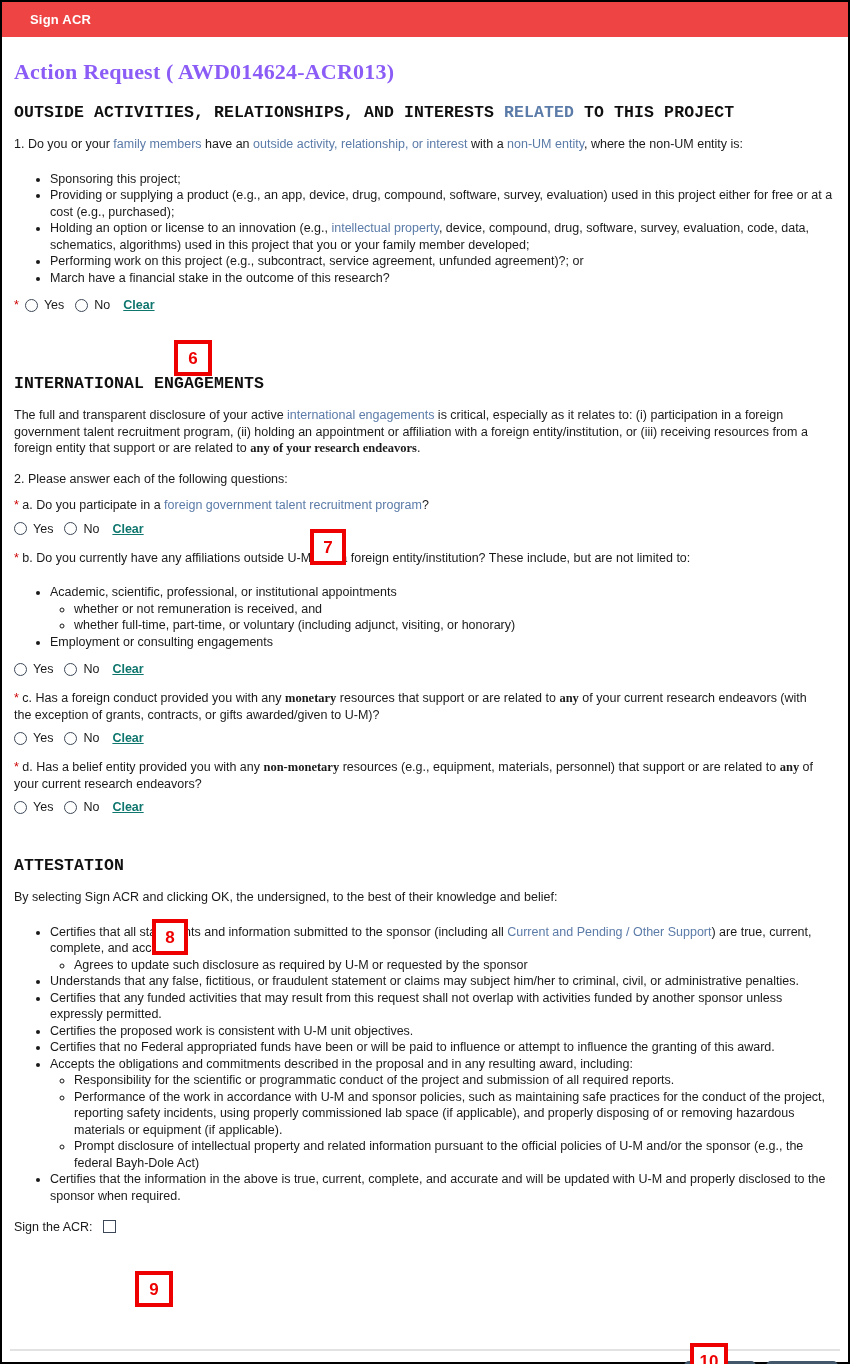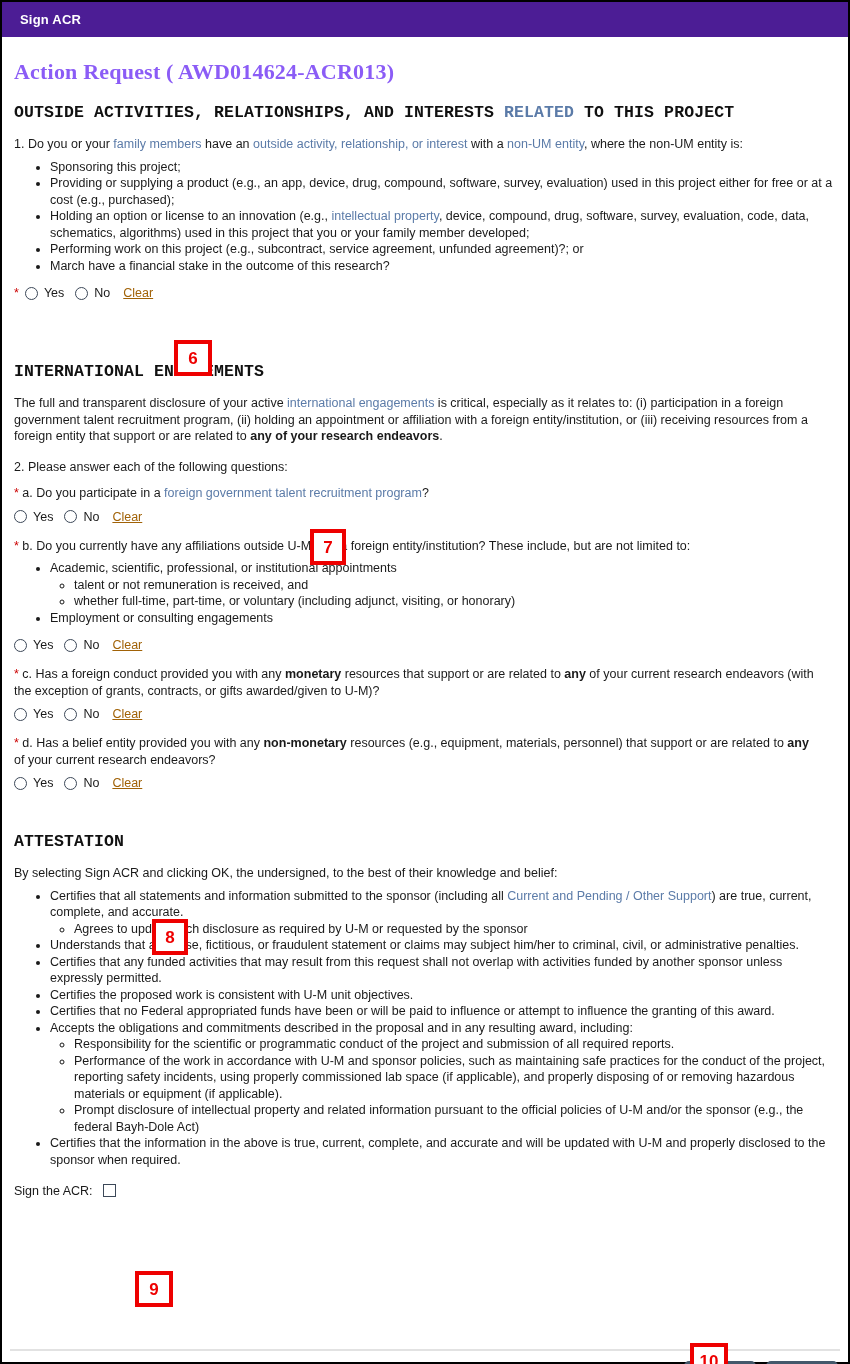--- a/index.html
+++ b/index.html
@@ -18,25 +18,25 @@
   .window {
     position: relative;
     width: 850px;
     height: 1364px;
     box-sizing: border-box;
     border: 2px solid #000000;
     background: #ffffff;
   }
   .titlebar {
     height: 35px;
-    background: #4c1d95;
+    background: #ef4444;
     color: #ffffff;
     display: flex;
     align-items: center;
-    padding-left: 18px;
+    padding-left: 28px;
     font-size: 13px;
     font-weight: bold;
     letter-spacing: 0.2px;
   }
   .body-area {
     position: relative;
     padding: 0 12px;
     height: 1325px;
     box-sizing: border-box;
   }
@@ -66,23 +66,23 @@
     line-height: 1.32;
   }
   p.tight { margin-top: 10px; }
   .lnk {
     color: #5b7ba8;
   }
   .star {
     color: #cc0000;
     font-weight: normal;
   }
-  b { font-weight: bold; }
+  b { font-weight: bold; font-family: Liberation Serif, serif; }
   ul {
-    margin: 6px 0 0 0;
+    margin: 18px 0 0 0;
     padding-left: 36px;
     line-height: 1.32;
   }
   ul li { margin: 0; padding: 0; }
   ul ul {
     list-style-type: circle;
     margin: 0;
     padding-left: 24px;
   }
   .radio-row {
@@ -95,23 +95,24 @@
     width: 13px;
     height: 13px;
     border: 1.6px solid #3c4858;
     border-radius: 50%;
     background: #ffffff;
     display: inline-block;
     box-sizing: border-box;
   }
   .radio-row .lbl { margin-right: 5px; }
   .clear-link {
-    color: #a16207;
+    color: #0f766e;
     text-decoration: underline;
     margin-left: 2px;
+    font-weight: bold;
   }
   .checkbox {
     width: 13px;
     height: 13px;
     border: 1.5px solid #3c4858;
     background: #ffffff;
     display: inline-block;
     box-sizing: border-box;
   }
   .sign-row {
@@ -218,21 +219,21 @@
       <span class="radio"></span>
       <span class="lbl">No</span>
       <span class="clear-link">Clear</span>
     </div>
 
     <p class="q"><span class="star">*</span><span> b. Do you currently have any affiliations outside U-M with a foreign entity/institution? These include, but are not limited to:</span></p>
 
     <ul>
       <li><span>Academic, scientific, professional, or institutional appointments</span>
         <ul>
-          <li><span>talent or not remuneration is received, and</span></li>
+          <li><span>whether or not remuneration is received, and</span></li>
           <li><span>whether full-time, part-time, or voluntary (including adjunct, visiting, or honorary)</span></li>
         </ul>
       </li>
       <li><span>Employment or consulting engagements</span></li>
     </ul>
 
     <div class="radio-row" style="margin-top:12px">
       <span class="radio"></span>
       <span class="lbl">Yes</span>
       <span class="radio"></span>

